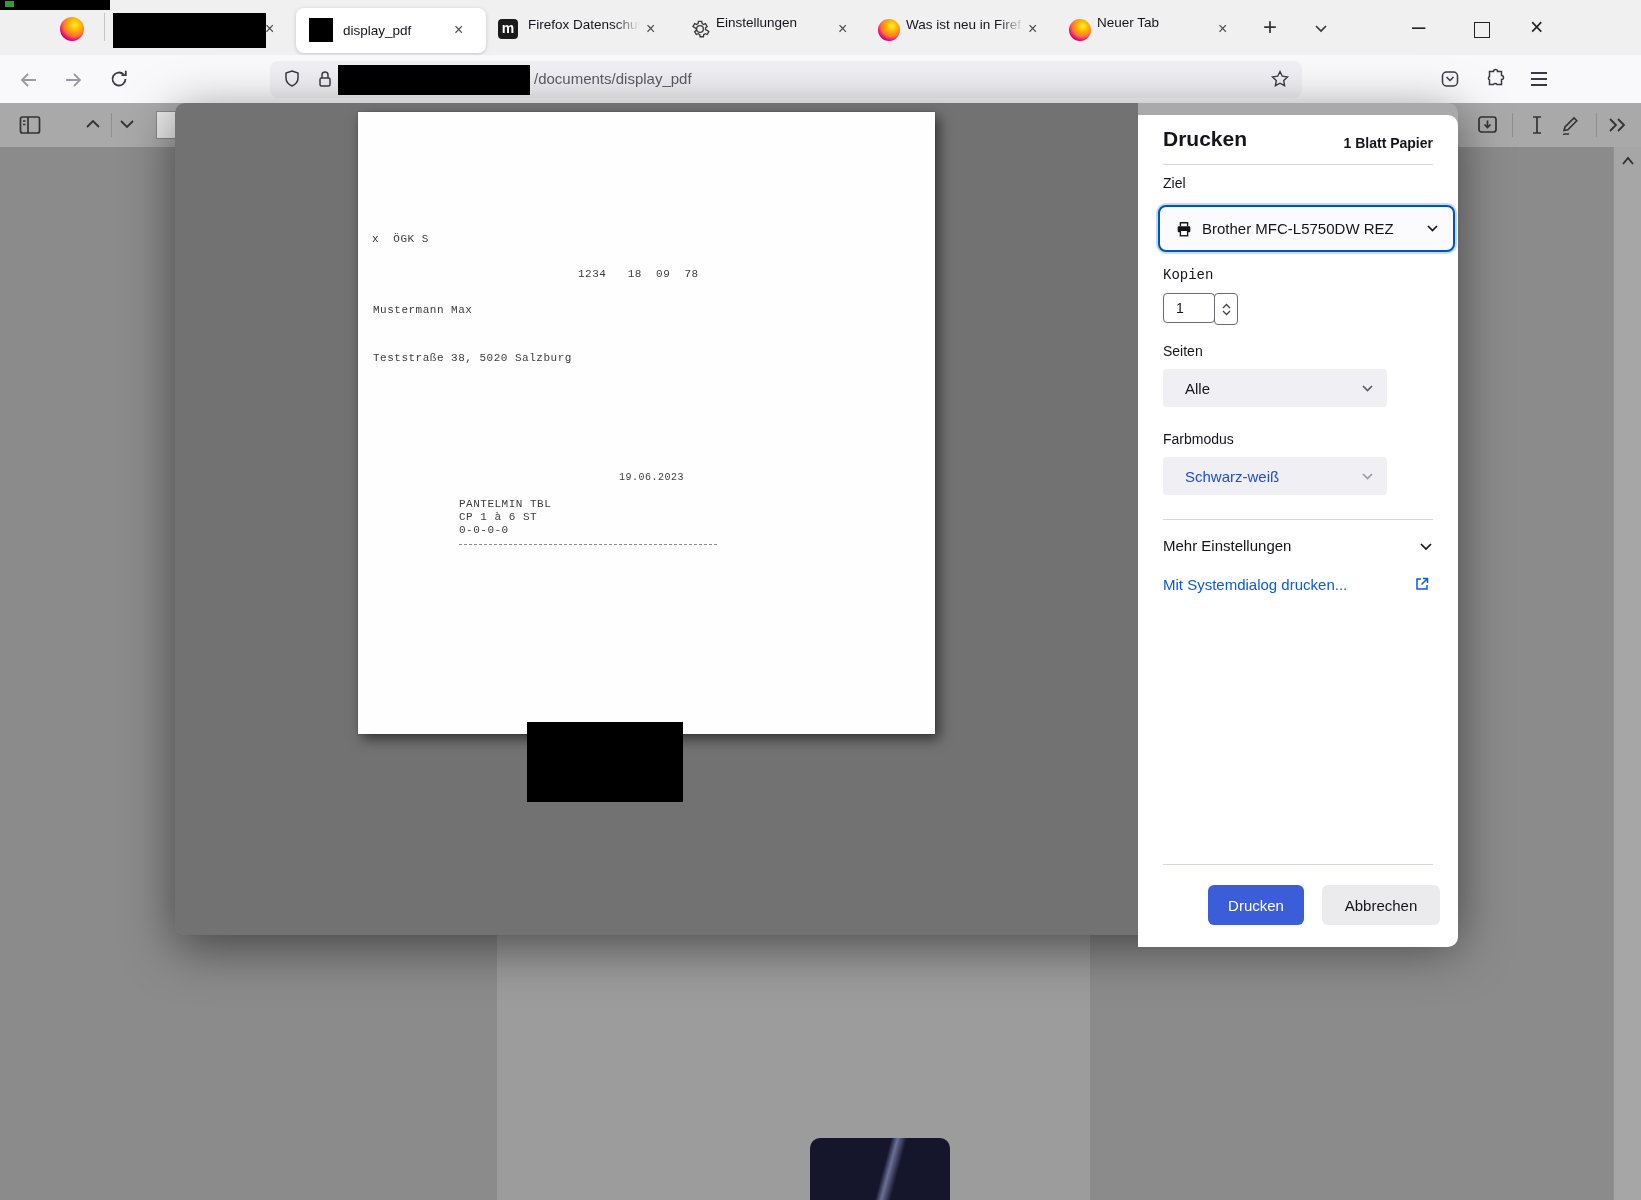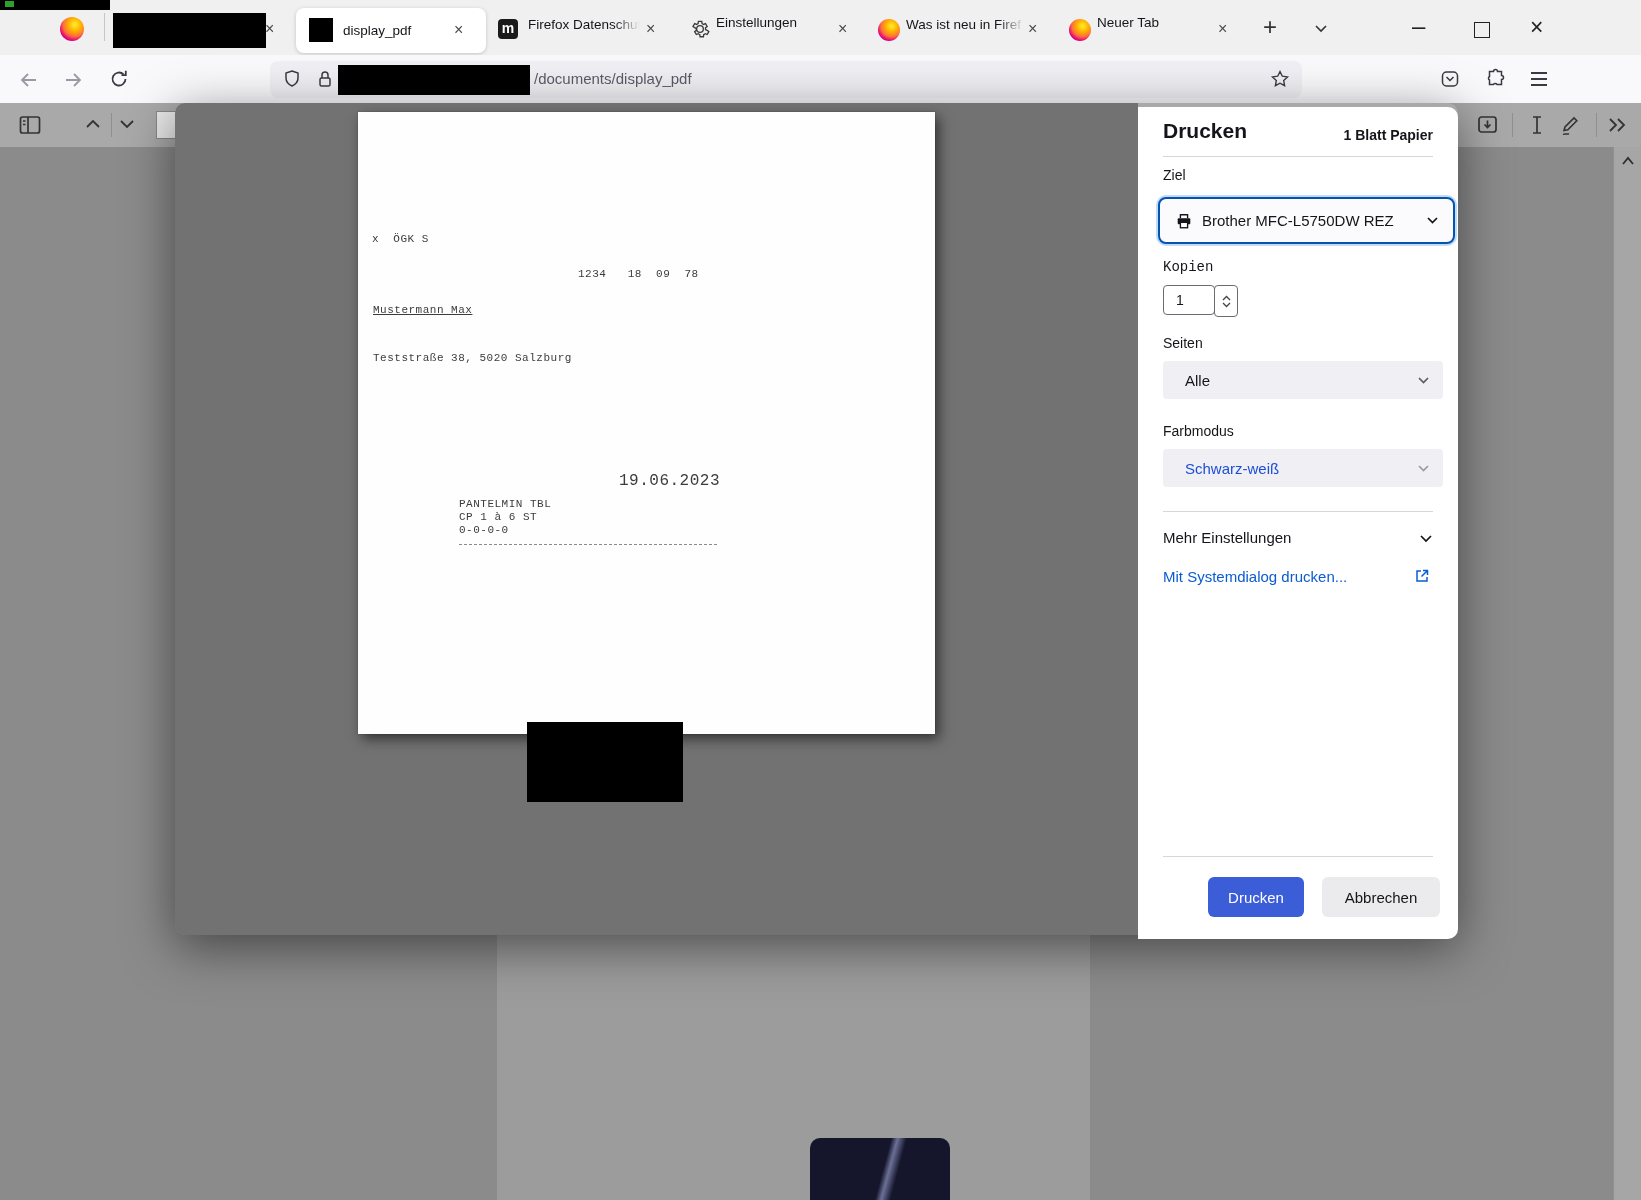--- a/index.html
+++ b/index.html
@@ -52,41 +52,41 @@
   .v-scrollbar{left:1613px;top:147px;width:28px;height:1053px;background:#a6a6a6;border-left:1px solid #909090;}
 
   
   .dialog{left:175px;top:103px;width:1283px;height:832px;border-radius:10px;
     box-shadow:0 12px 50px rgba(0,0,0,.5);}
   .preview-area{left:0;top:0;width:963px;height:832px;background:#727272;border-radius:10px 0 0 10px;}
   .sheet{left:183px;top:9px;width:577px;height:622px;background:#fefefe;
     box-shadow:4px 5px 12px rgba(0,0,0,.55),0 0 1px rgba(0,0,0,.4);}
   .doc-line{font-family:"Liberation Mono",monospace;font-size:11px;color:#3c3c3c;
     white-space:pre;letter-spacing:.5px;}
-  .doc-line.sm{font-size:16px;}
+  .doc-line.sm{font-size:10px;}
   .doc-dashes{border-top:1px dashed #8a8a8a;width:258px;height:0;}
   .doc-redact{left:169px;top:610px;width:156px;height:80px;background:#000;}
 
   
-  .panel{left:963px;top:4px;width:320px;height:832px;background:#fff;border-radius:0 10px 10px 0;}
+  .panel{left:963px;top:12px;width:320px;height:832px;background:#fff;border-radius:0 10px 10px 0;}
   .panel-title{left:25px;top:12px;font-size:21px;font-weight:bold;color:#15141a;}
   .sheet-info{right:25px;top:20px;font-size:14px;font-weight:bold;color:#15141a;}
   .divider{left:25px;width:270px;border-top:1px solid #d7d7db;height:0;}
   .field-label{left:25px;font-size:14px;color:#15141a;text-align:right;}
   .printer-select{left:20px;top:90px;width:278px;height:43px;background:#fbfbfe;
     border:2px solid #0553b1;border-radius:8px;box-shadow:0 0 0 2px rgba(10,110,230,.25);
     display:flex;align-items:center;padding-left:15px;box-sizing:content-box;}
   .printer-select .lbl{font-size:15px;color:#15141a;margin-left:9px;}
   .printer-select .chev{position:absolute;right:14px;}
   .copies-wrap{left:25px;top:178px;display:flex;}
   .copies-input{width:38px;height:28px;border:1px solid #6b6b74;border-radius:4px;
     font-size:14px;color:#15141a;padding:0 0 0 12px;font-family:"Liberation Sans",sans-serif;background:#fff;}
   .spinner{width:22px;height:30px;border:1px solid #6b6b74;border-radius:4px;margin-left:-1px;
     background:#fff;display:flex;flex-direction:column;align-items:center;justify-content:center;gap:1px;color:#444;}
-  .select{left:25px;width:280px;height:38px;background:#f0f0f4;border-radius:4px;
+  .select{left:25px;width:224px;height:38px;background:#f0f0f4;border-radius:4px;
     display:flex;align-items:center;padding-left:22px;box-sizing:border-box;}
   .select .lbl{font-size:15px;color:#15141a;}
   .select.disabled .lbl{color:#1d4ed8;}
   .select .chev{position:absolute;right:13px;color:#5b5b66;}
   .select.disabled .chev{color:#9a9aa5;}
   .row-label{font-size:15px;color:#15141a;}
   .link{font-size:15px;color:#0b5cd0;}
   .btn{height:40px;border-radius:6px;font-size:15px;display:flex;align-items:center;justify-content:center;}
   .btn-primary{left:70px;top:770px;width:96px;background:#3b5dd8;color:#fff;}
   .btn-secondary{left:184px;top:770px;width:118px;background:#ebebee;color:#15141a;}
@@ -263,21 +263,21 @@
       </svg>
   </span>
 </div>
 
 <div class="abs dialog">
 
   <div class="abs preview-area">
     <div class="abs sheet">
       <div class="abs doc-line" style="left:14px;top:121px;">x  ÖGK S</div>
       <div class="abs doc-line" style="left:220px;top:156px;">1234   18  09  78</div>
-      <div class="abs doc-line" style="left:15px;top:192px;text-decoration:underline;">Mustermann Max</div>
+      <div class="abs doc-line" style="left:15px;top:192px;">Mustermann Max</div>
       <div class="abs doc-line" style="left:15px;top:240px;">Teststraße 38, 5020 Salzburg</div>
       <div class="abs doc-line sm" style="left:261px;top:360px;">19.06.2023</div>
       <div class="abs doc-line" style="left:101px;top:386px;">PANTELMIN TBL</div>
       <div class="abs doc-line" style="left:101px;top:399px;">CP 1 à 6 ST</div>
       <div class="abs doc-line" style="left:101px;top:412px;">0-0-0-0</div>
       <div class="abs doc-dashes" style="left:101px;top:432px;"></div>
       <div class="abs doc-redact"></div>
     </div>
   </div>
 

